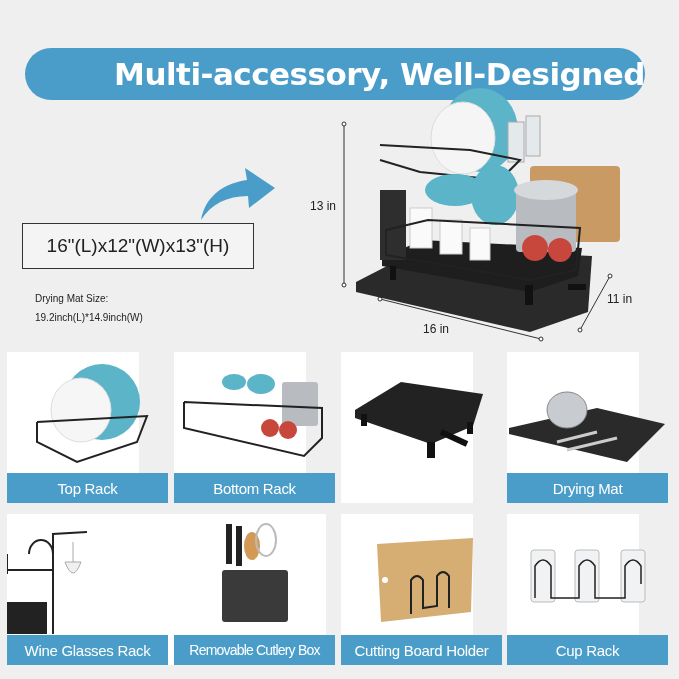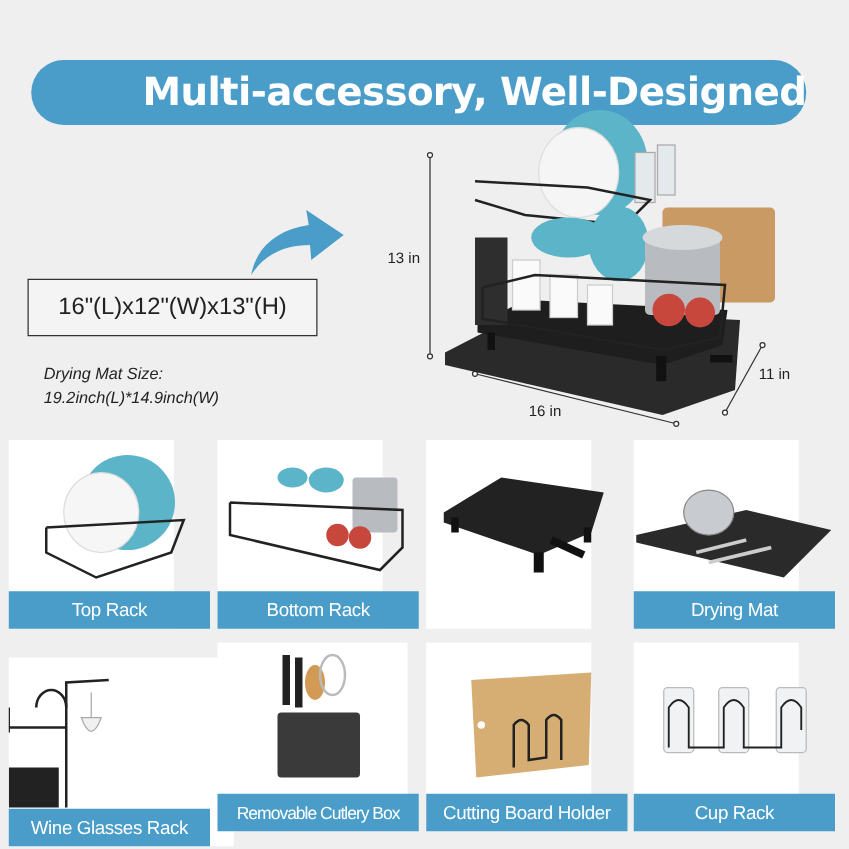--- a/index.html
+++ b/index.html
@@ -1,20 +1,20 @@
 <!DOCTYPE html>
 <html><head>
 <meta charset="utf-8">
 <style>
   html,body{margin:0;padding:0;}
   body{width:679px;height:679px;background:#efefef;position:relative;overflow:hidden;font-family:"Liberation Sans",sans-serif;}
   .banner{position:absolute;left:25px;top:14px;width:620px;height:52px;background:#4a9dc9;border-radius:26px;display:flex;align-items:center;justify-content:flex-end;margin-top:34px;}
   .banner span{color:#fff;font-family:"DejaVu Sans",sans-serif;font-weight:bold;font-size:31px;letter-spacing:-0.5px;}
   .dim-box{position:absolute;left:22px;top:223px;width:230px;height:44px;border:1px solid #333;background:#f4f4f4;display:flex;align-items:center;justify-content:center;font-size:19px;color:#222;}
-  .mat-label{position:absolute;left:35px;top:289px;font-size:13px;color:#222;line-height:19px;font-style:italic;}
+  .mat-label{position:absolute;left:35px;top:289px;font-size:10px;color:#222;line-height:19px;}
   .arrow{position:absolute;left:195px;top:164px;}
   .hero{position:absolute;left:330px;top:80px;width:349px;height:270px;}
   .dim-text{position:absolute;font-size:12px;color:#222;}
   .tile{position:absolute;width:132px;height:151px;background:#fff;}
   .tile .img{position:absolute;left:0;top:0;width:161px;height:121px;}
   .tile .lbl{position:absolute;left:0;bottom:0;width:161px;height:30px;background:#4a9dc9;color:#fff;font-size:15px;display:flex;align-items:center;justify-content:center;white-space:nowrap;letter-spacing:-0.3px;}
   .tile .lbl.tight{font-size:14px;letter-spacing:-0.8px;}
 </style>
 </head>
 <body>
@@ -113,21 +113,21 @@
 <div class="tile" style="left:507px;top:352px;">
   <svg class="img" viewBox="0 0 161 121">
     <polygon points="2,76 90,56 158,72 120,110 2,82" fill="#2a2a2a"></polygon>
     <ellipse cx="60" cy="58" rx="20" ry="18" fill="#c8ccd0" stroke="#888"></ellipse>
     <line x1="50" y1="90" x2="90" y2="80" stroke="#ccc" stroke-width="3"></line>
     <line x1="60" y1="98" x2="110" y2="86" stroke="#ccc" stroke-width="3"></line>
   </svg>
   <div class="lbl">Drying Mat</div>
 </div>
 
-<div class="tile" style="left:7px;top:526px;padding-left:48px;">
+<div class="tile" style="left:7px;top:514px;padding-left:48px;">
   <svg class="img" viewBox="0 0 161 121">
     <polyline points="46,120 46,20 80,18" fill="none" stroke="#222" stroke-width="2"></polyline>
     <path d="M22 40 A12 14 0 0 1 46 40" fill="none" stroke="#222" stroke-width="2"></path>
     <line x1="0" y1="56" x2="46" y2="56" stroke="#222" stroke-width="2"></line>
     <line x1="0" y1="40" x2="0" y2="60" stroke="#222" stroke-width="2"></line>
     <path d="M58 48 Q66 70 74 48 Z" fill="#eef0f2" stroke="#aaa"></path>
     <line x1="66" y1="28" x2="66" y2="48" stroke="#aaa"></line>
     <rect x="0" y="88" width="40" height="32" fill="#222"></rect>
   </svg>
   <div class="lbl">Wine Glasses Rack</div>

